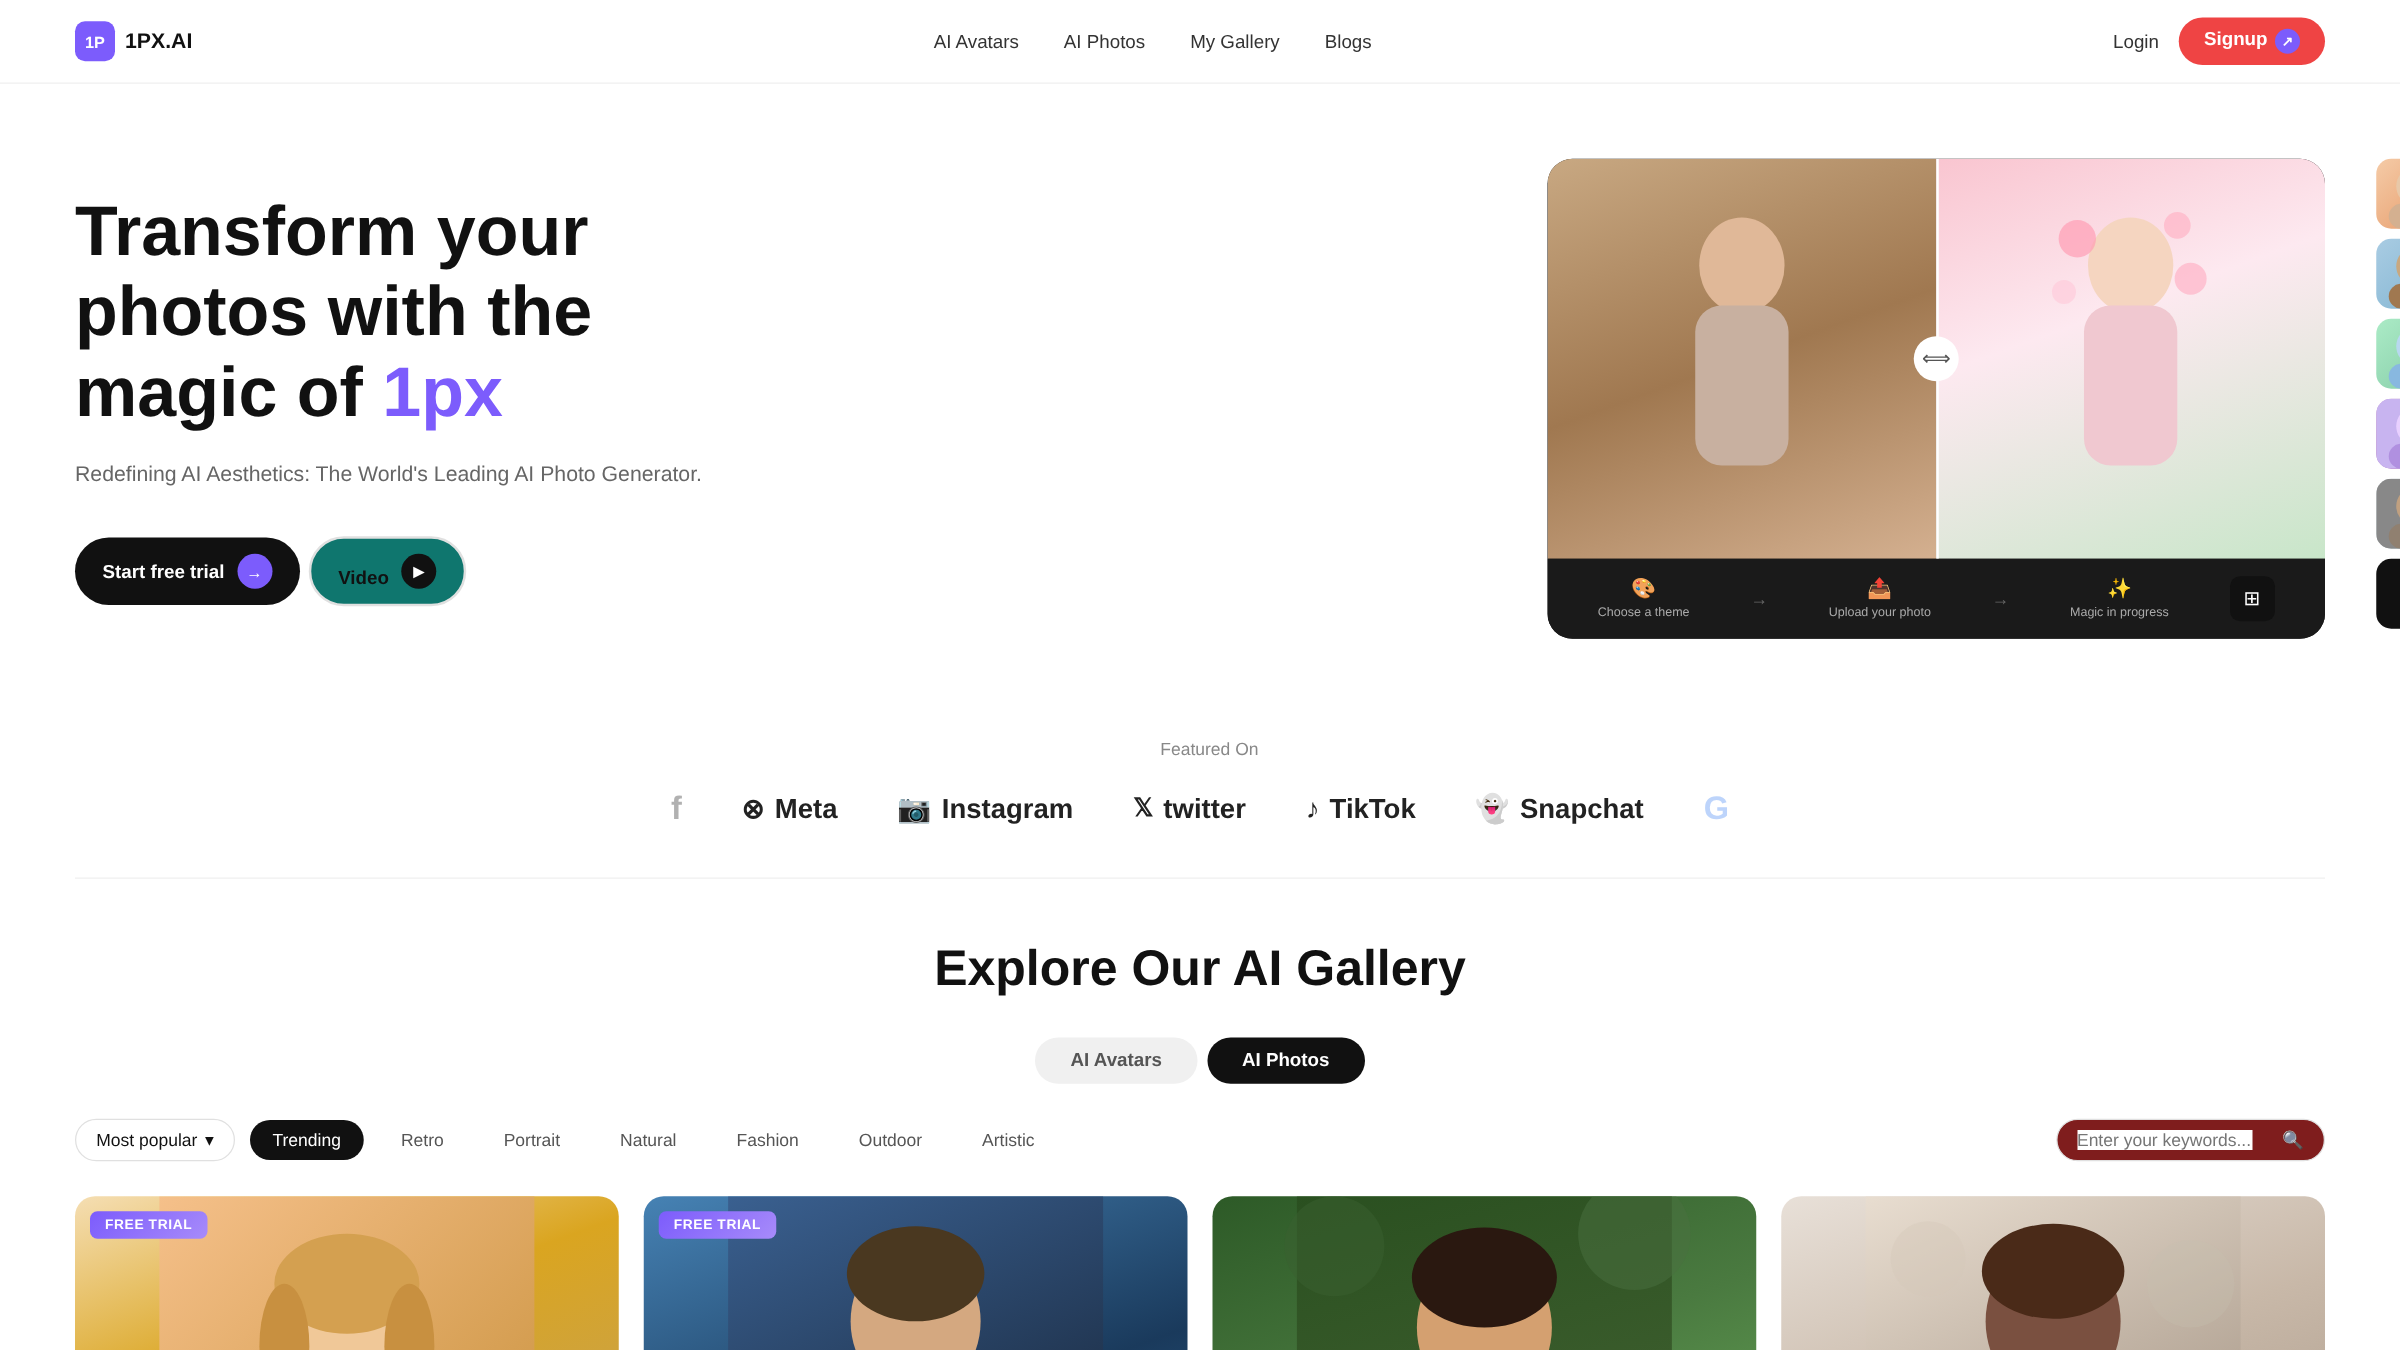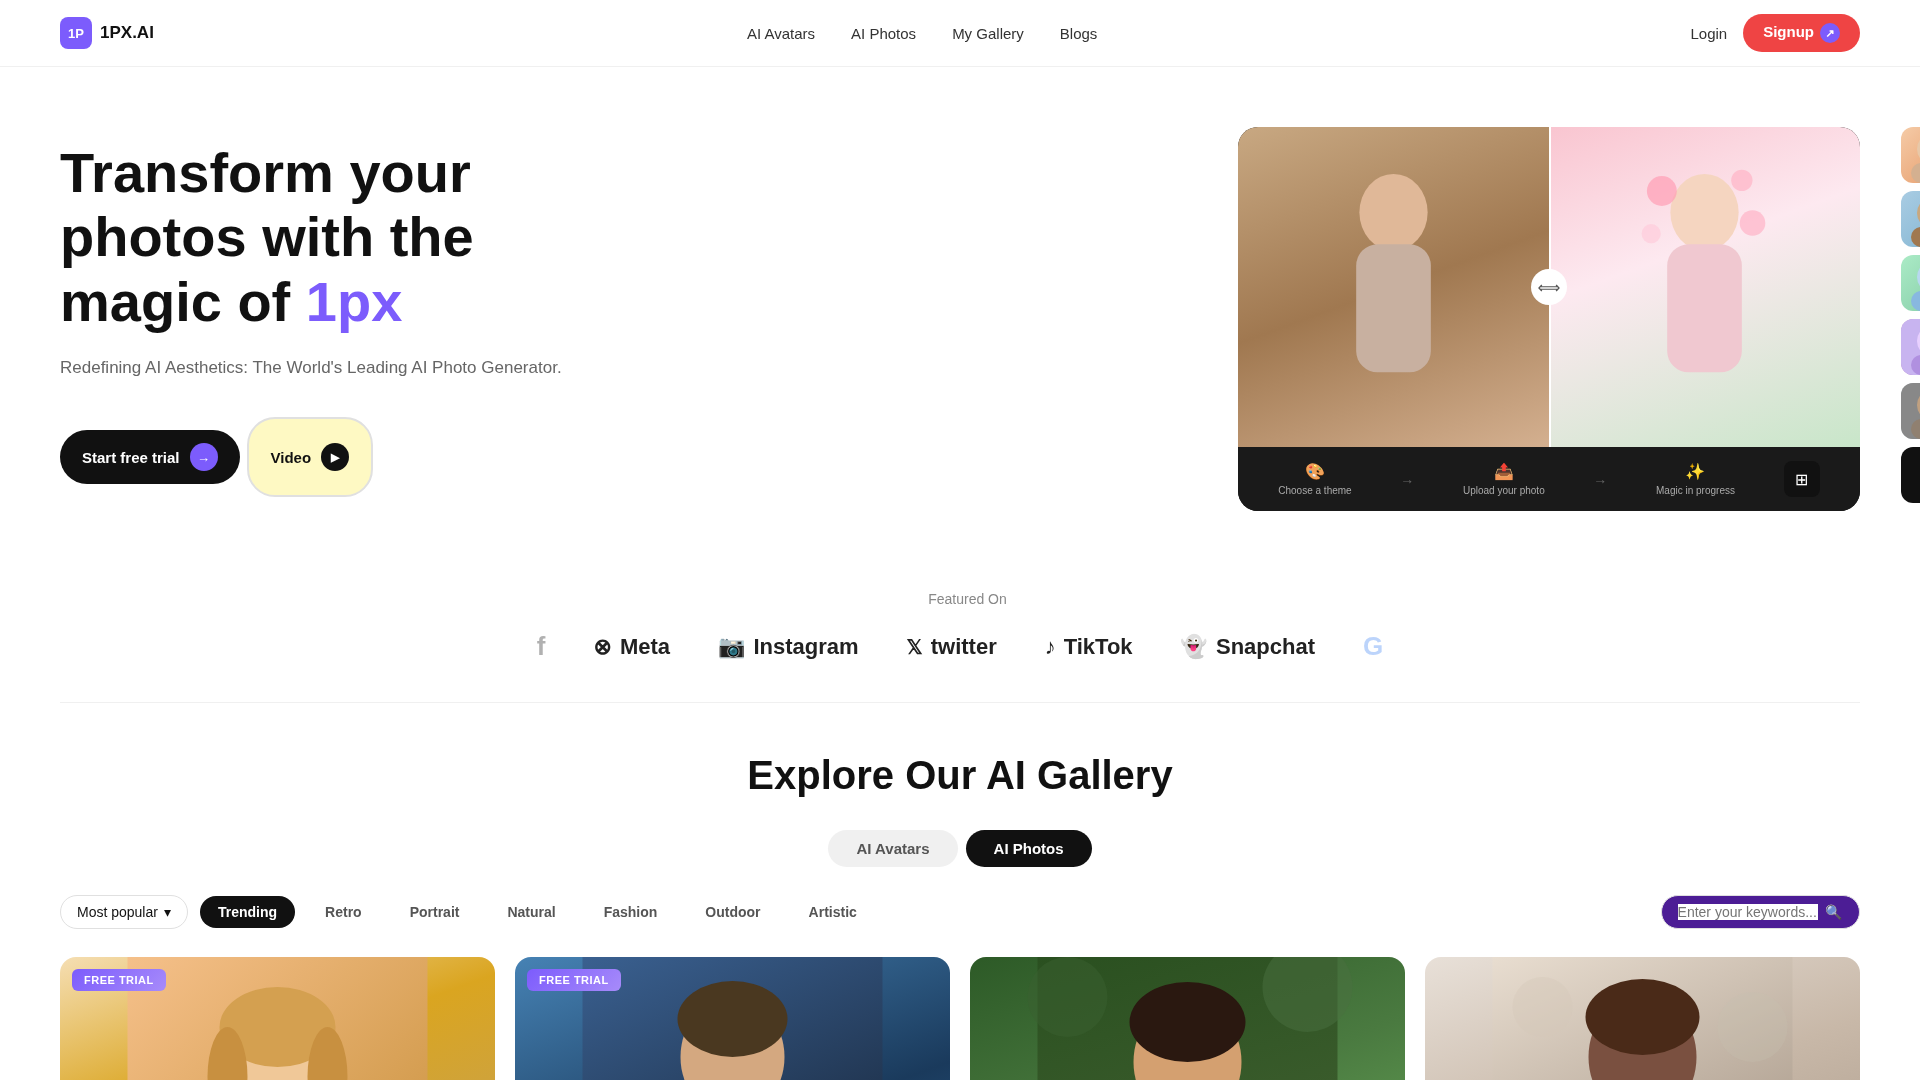--- a/index.html
+++ b/index.html
@@ -30,23 +30,23 @@
     .hero-title .accent { color: #7c5cfc; }
     .hero-subtitle { font-size: 17px; color: #666; line-height: 1.6; margin-bottom: 36px; }
     .hero-buttons { display: flex; gap: 7px; align-items: center; }
     .trial-btn {
       background: #111; color: #fff; border: none; border-radius: 28px;
       padding: 13px 22px; font-size: 15px; font-weight: 600; cursor: pointer;
       display: flex; align-items: center; gap: 10px;
     }
     .trial-btn-icon { width: 28px; height: 28px; background: #7c5cfc; border-radius: 50%; display: flex; align-items: center; justify-content: center; font-size: 13px; }
     .video-btn {
-      background: #fef9c3; color: #111; border: 2px solid #e0e0e0; border-radius: 28px;
-      padding: 24px 22px; font-size: 15px; font-weight: 600; cursor: pointer;
-      display: flex; align-items: center; gap: 10px;
+      background: #0f766e; color: #111; border: 2px solid #e0e0e0; border-radius: 28px;
+      padding: 12px 22px; font-size: 15px; font-weight: 600; cursor: pointer;
+      display: flex; align-items: flex-end; gap: 10px;
     }
     .play-icon { width: 28px; height: 28px; background: #111; border-radius: 50%; display: flex; align-items: center; justify-content: center; color: #fff; font-size: 11px; }
 
     
     .hero-image-area { flex: 0 0 54%; position: relative; }
     .hero-main-card {
       background: #111; border-radius: 20px; overflow: hidden; padding: 0;
       position: relative; width: 80%; margin-left: auto;
     }
     .before-after {
@@ -107,26 +107,26 @@
       padding: 10px 28px; border-radius: 24px; font-size: 15px; font-weight: 600; cursor: pointer; border: none;
     }
     .gallery-tab.active { background: #111; color: #fff; }
     .gallery-tab.inactive { background: #f0f0f0; color: #555; }
     .gallery-filters { display: flex; align-items: center; justify-content: space-between; gap: 12px; margin-bottom: 28px; flex-wrap: wrap; }
     .filter-dropdown {
       display: flex; align-items: center; gap: 6px; border: 1px solid #e0e0e0; border-radius: 20px;
       padding: 8px 16px; font-size: 14px; background: #fff; cursor: pointer; font-weight: 500;
     }
     .filter-tag {
-      padding: 8px 18px; border-radius: 20px; font-size: 14px; font-weight: 700; cursor: pointer; border: none; background: none; color: #555;
+      padding: 8px 18px; border-radius: 20px; font-size: 14px; font-weight: 400; cursor: pointer; border: none; background: none; color: #555;
     }
     .filter-tag.active { background: #111; color: #fff; border-radius: 20px; }
     .search-box {
-      display: flex; align-items: center; gap: 8px; border: 1px solid #e0e0e0; border-radius: 20px;
-      padding: 8px 16px; font-size: 14px; background: #4c1d95; margin-left: auto;
+      display: flex; align-items: center; gap: 24px; border: 1px solid #e0e0e0; border-radius: 20px;
+      padding: 8px 16px; font-size: 14px; background: #7f1d1d; margin-left: auto;
     }
     .search-box input { border: none; outline: none; font-size: 14px; color: #888; width: 140px; }
 
     
     .gallery-grid { display: grid; grid-template-columns: repeat(4, 1fr); gap: 20px; }
     .gallery-card { border-radius: 16px; overflow: hidden; position: relative; height: 280px; }
     .free-trial-badge {
       position: absolute; top: 12px; left: 12px;
       background: linear-gradient(135deg, #7c5cfc, #a78bfa);
       color: #fff; font-size: 11px; font-weight: 800; padding: 5px 12px; border-radius: 6px;

